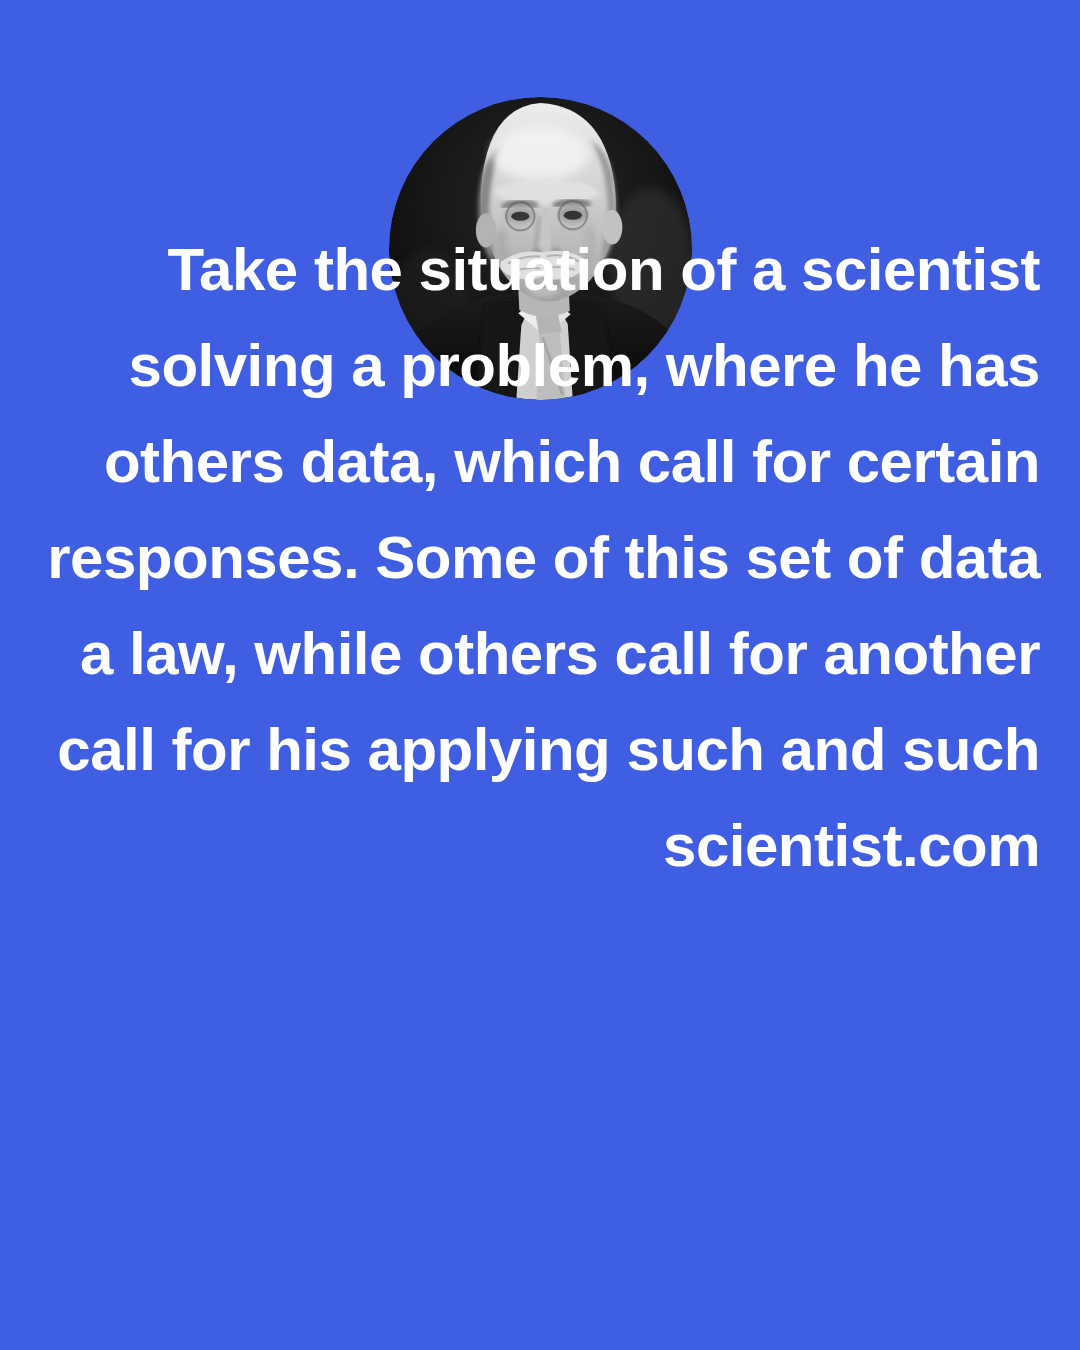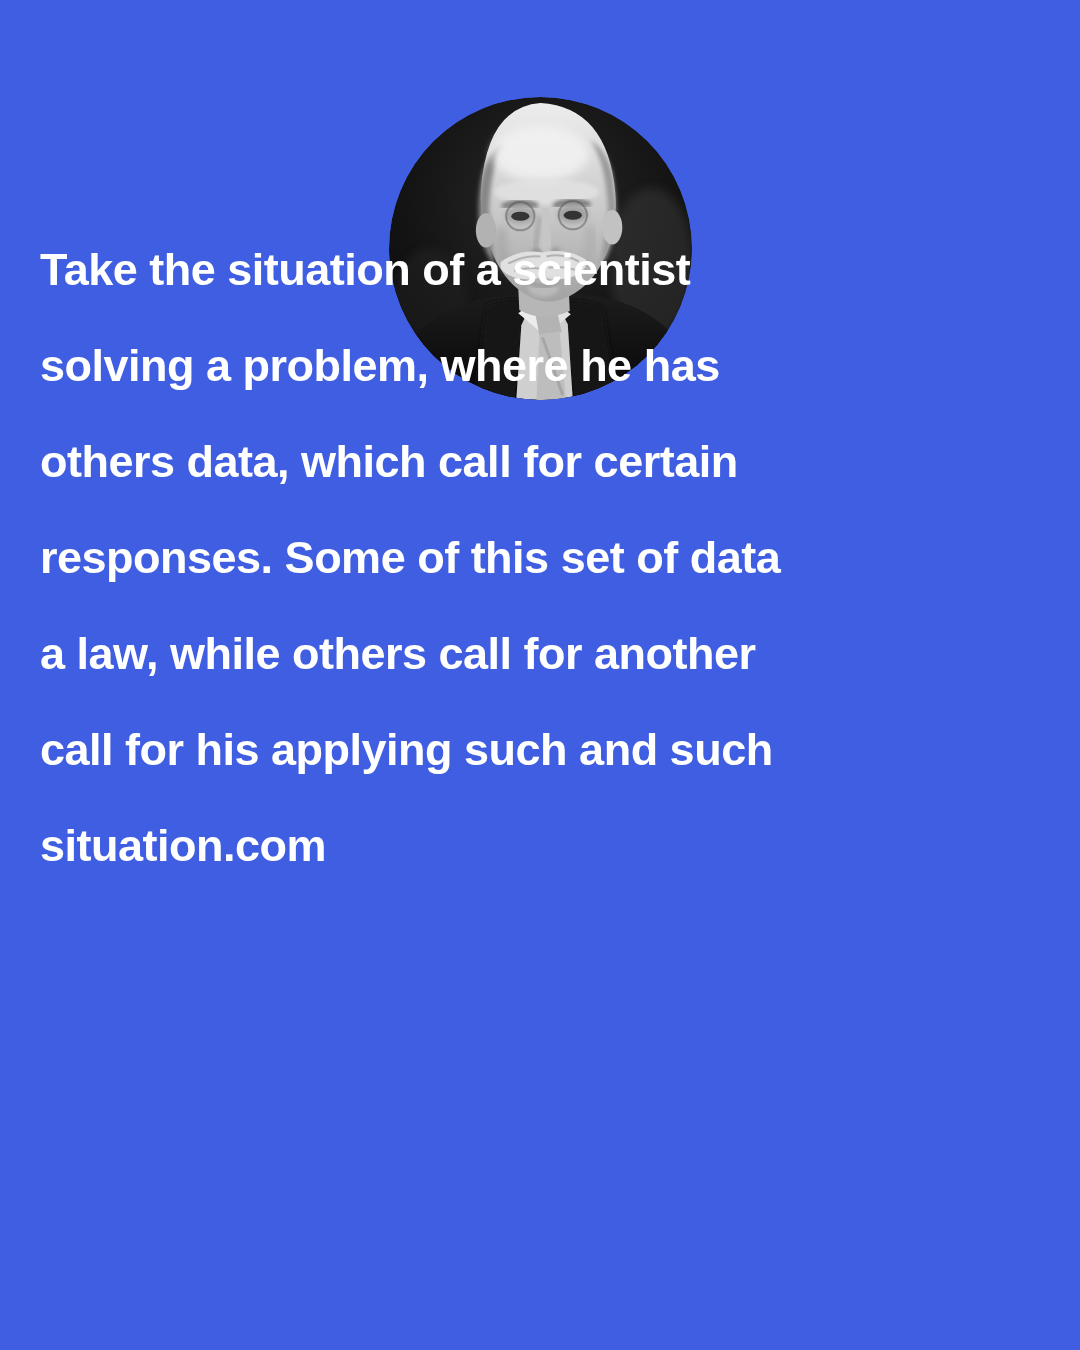--- a/index.html
+++ b/index.html
@@ -27,23 +27,23 @@
     display: block;
     width: 100%;
     height: 100%;
   }
   .text-block {
     position: absolute;
     left: 40px;
     right: 40px;
     top: 222px;
     z-index: 2;
-    text-align: left;
+    text-align: right;
     font-weight: 700;
-    font-size: 45px;
+    font-size: 60px;
     line-height: 96px;
     letter-spacing: -0.5px;
   }
   .quote-line, .attribution-line, .website-line {
     white-space: nowrap;
   }
 </style>
 </head>
 <body>
 
@@ -134,16 +134,16 @@
     </svg>
   </div>
 
   <div class="text-block">
     <div class="quote-line">Take the situation of a scientist</div>
     <div class="quote-line">solving a problem, where he has</div>
     <div class="quote-line">others data, which call for certain</div>
     <div class="quote-line">responses. Some of this set of data</div>
     <div class="quote-line">a law, while others call for another</div>
     <div class="quote-line">call for his applying such and such</div>
-    <div class="website-line">situation.com</div>
+    <div class="website-line">scientist.com</div>
   </div>
 
 </div>
 
 </body></html>

